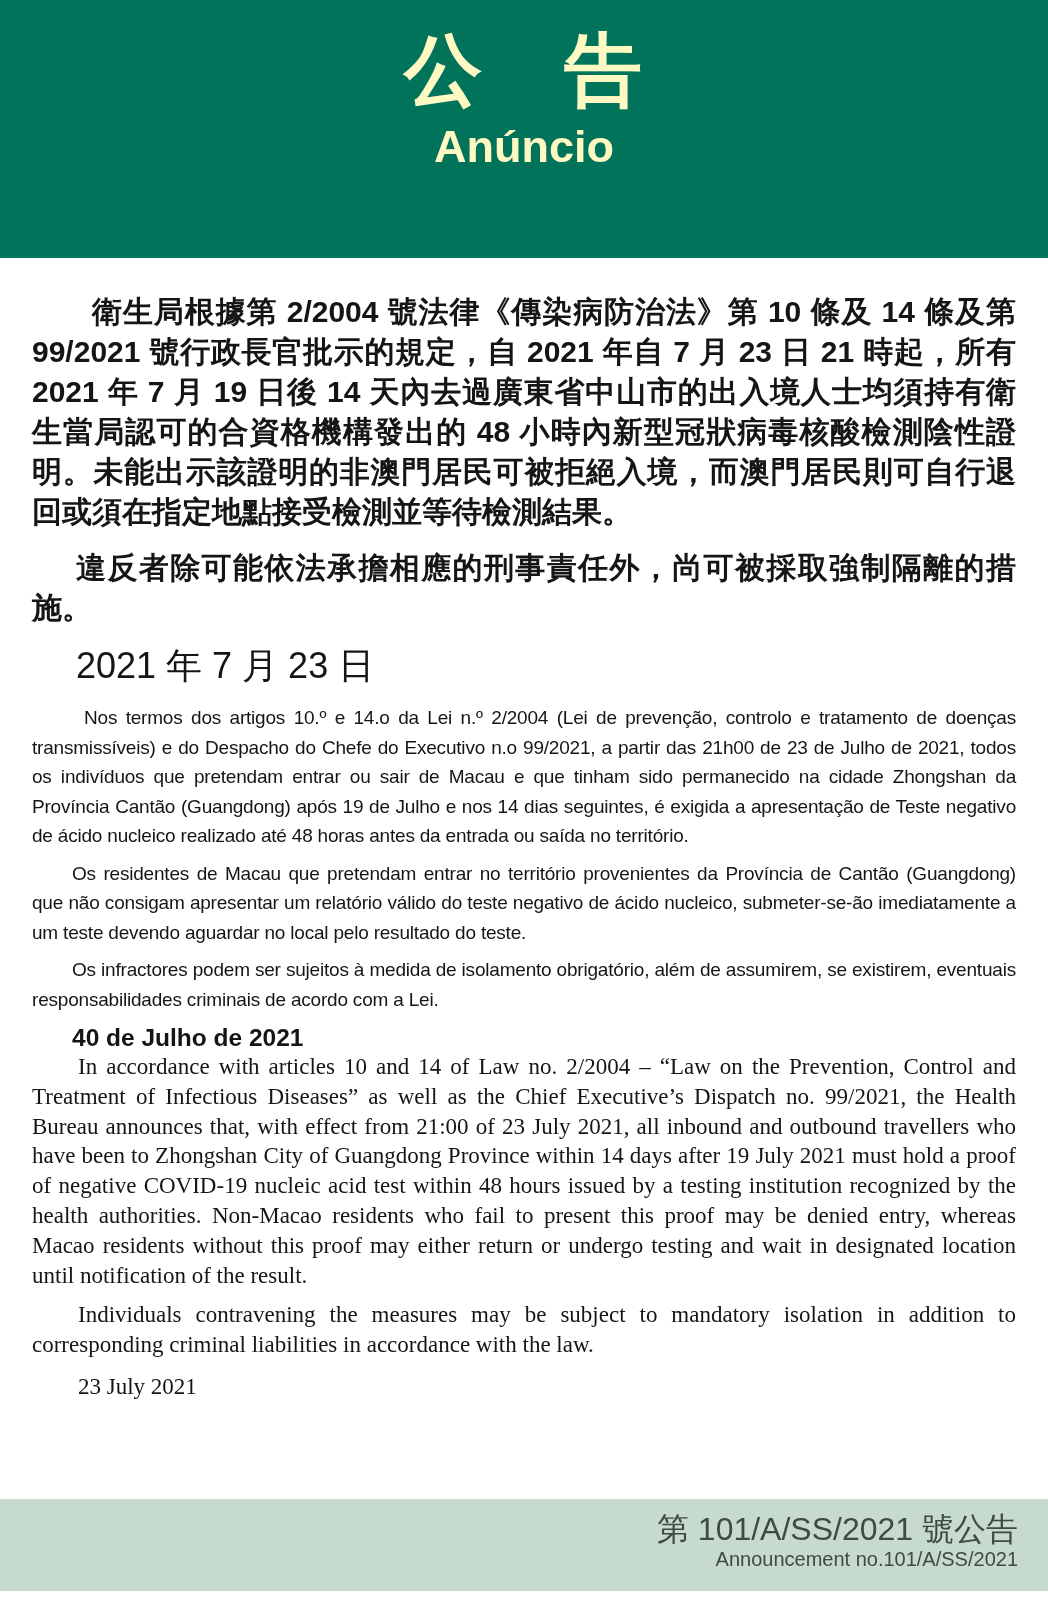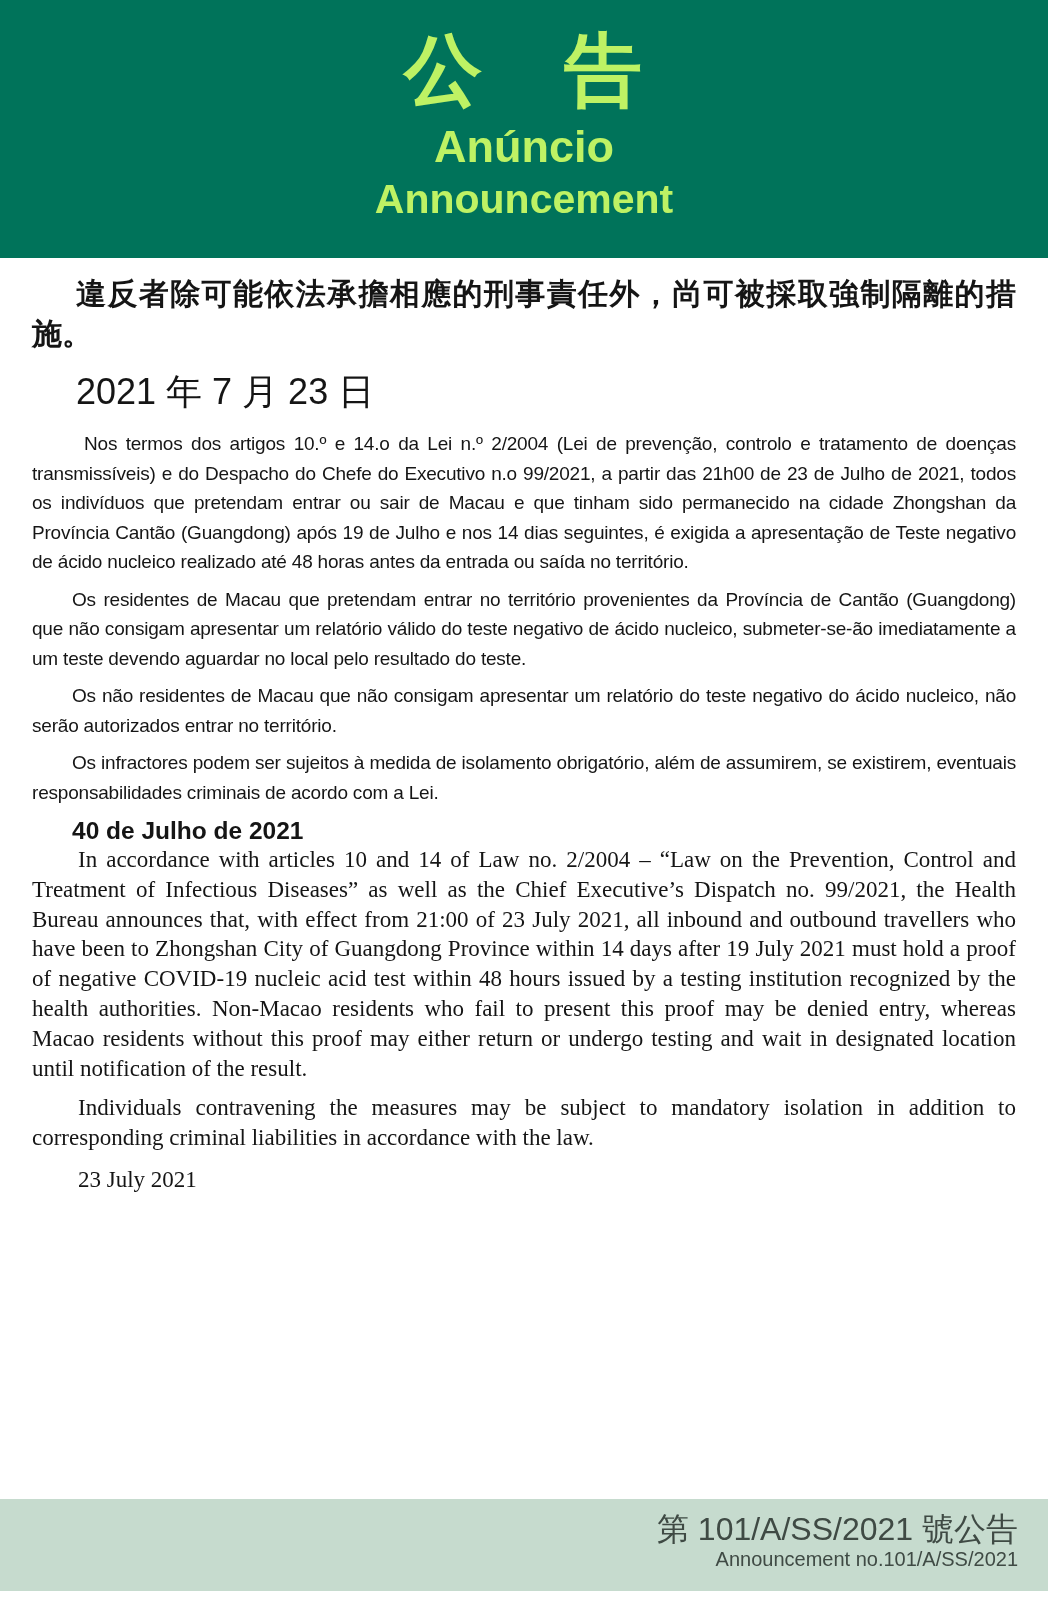--- a/index.html
+++ b/index.html
@@ -12,21 +12,21 @@
     overflow: hidden;
     font-family: "Liberation Sans", sans-serif;
     color: #151515;
   }
 
   
   .header {
     background: #00735a;
     height: 258px;
     text-align: center;
-    color: #bef264;
+    color: #fef9c3;
     box-sizing: border-box;
     padding-top: 30px;
   }
   .header-title-zh {
     font-size: 78px;
     font-weight: 700;
     line-height: 1.05;
     word-spacing: 34px;
     letter-spacing: 2px;
   }
@@ -112,31 +112,30 @@
   .footer-ref-en { font-size: 20px; line-height: 24px; }
 </style>
 </head>
 <body>
 
 <div class="page">
 
   <div class="header">
     <div class="header-title-zh">公　告</div>
     <div class="header-title-pt">Anúncio</div>
-    <div class="header-title-en">Announcement</div>
   </div>
 
   <div class="main">
 
+    <p class="zh-p zh-p1">衛生局根據第 2/2004 號法律《傳染病防治法》第 10 條及 14 條及第 99/2021 號行政長官批示的規定，自 2021 年自 7 月 23 日 21 時起，所有 2021 年 7 月 19 日後 14 天內去過廣東省中山市的出入境人士均須持有衛生當局認可的合資格機構發出的 48 小時內新型冠狀病毒核酸檢測陰性證明。未能出示該證明的非澳門居民可被拒絕入境，而澳門居民則可自行退回或須在指定地點接受檢測並等待檢測結果。</p>
     <p class="zh-p zh-p2">違反者除可能依法承擔相應的刑事責任外，尚可被採取強制隔離的措施。</p>
     <div class="zh-date">2021 年 7 月 23 日</div>
 
     <p class="pt-p pt-p1">Nos termos dos artigos 10.º e 14.o da Lei n.º 2/2004 (Lei de prevenção, controlo e tratamento de doenças transmissíveis) e do Despacho do Chefe do Executivo n.o 99/2021, a partir das 21h00 de 23 de Julho de 2021, todos os indivíduos que pretendam entrar ou sair de Macau e que tinham sido permanecido na cidade Zhongshan da Província Cantão (Guangdong) após 19 de Julho e nos 14 dias seguintes, é exigida a apresentação de Teste negativo de ácido nucleico realizado até 48 horas antes da entrada ou saída no território.</p>
     <p class="pt-p pt-p2">Os residentes de Macau que pretendam entrar no território provenientes da Província de Cantão (Guangdong) que não consigam apresentar um relatório válido do teste negativo de ácido nucleico, submeter-se-ão imediatamente a um teste devendo aguardar no local pelo resultado do teste.</p>
-    <p class="pt-p pt-p3">Os não residentes de Macau que não consigam apresentar um relatório do teste negativo do ácido nucleico, não serão autorizados entrar no território.</p>
     <p class="pt-p pt-p4">Os infractores podem ser sujeitos à medida de isolamento obrigatório, além de assumirem, se existirem, eventuais responsabilidades criminais de acordo com a Lei.</p>
     <div class="pt-date">40 de Julho de 2021</div>
 
     <p class="en-p en-p1">In accordance with articles 10 and 14 of Law no. 2/2004 – “Law on the Prevention, Control and Treatment of Infectious Diseases” as well as the Chief Executive’s Dispatch no. 99/2021, the Health Bureau announces that, with effect from 21:00 of 23 July 2021, all inbound and outbound travellers who have been to Zhongshan City of Guangdong Province within 14 days after 19 July 2021 must hold a proof of negative COVID-19 nucleic acid test within 48 hours issued by a testing institution recognized by the health authorities. Non-Macao residents who fail to present this proof may be denied entry, whereas Macao residents without this proof may either return or undergo testing and wait in designated location until notification of the result.</p>
     <p class="en-p en-p2">Individuals contravening the measures may be subject to mandatory isolation in addition to corresponding criminal liabilities in accordance with the law.</p>
     <div class="en-date">23 July 2021</div>
 
   </div>
 
   <div class="footer">

